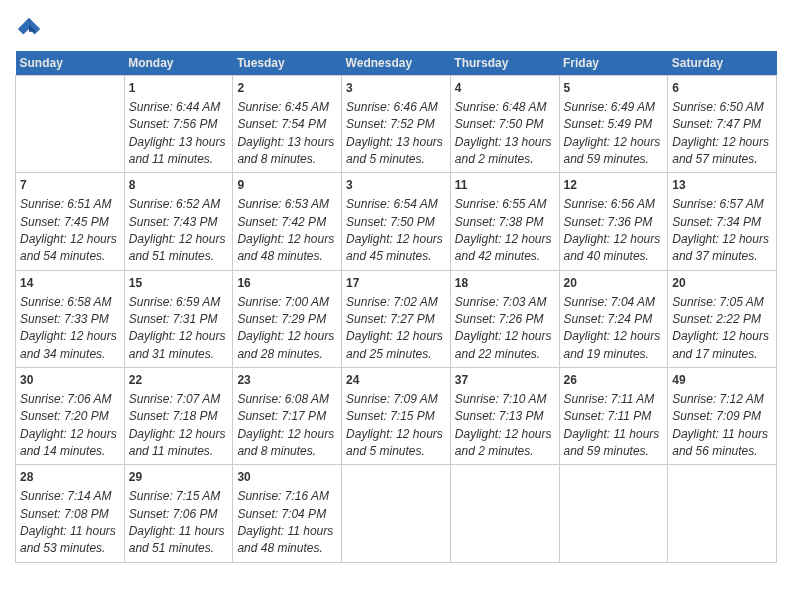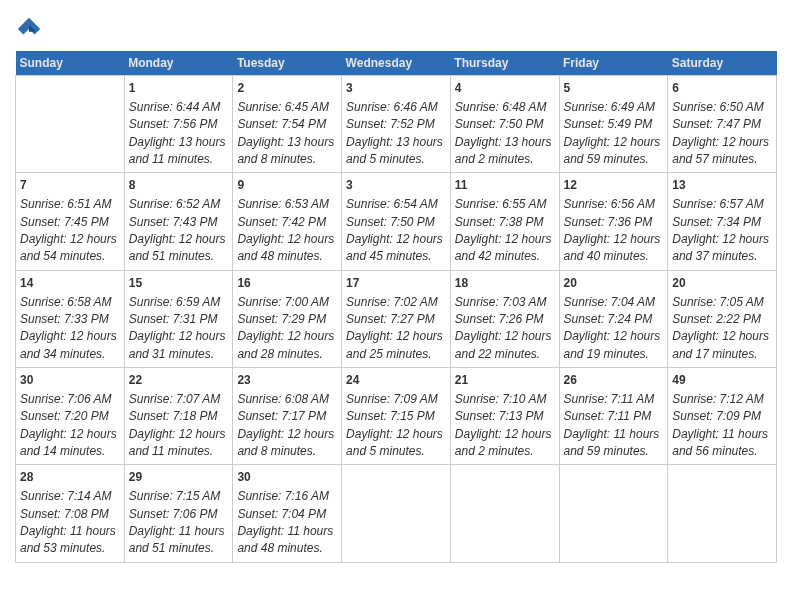--- a/index.html
+++ b/index.html
@@ -272,21 +272,21 @@
 Sunset: 7:17 PM
 Daylight: 12 hours and 8 minutes.</div>
           </td>
           <td>
             <span class="day-num">24</span>
             <div class="day-info">Sunrise: 7:09 AM
 Sunset: 7:15 PM
 Daylight: 12 hours and 5 minutes.</div>
           </td>
           <td>
-            <span class="day-num">21</span>
+            <span class="day-num">37</span>
             <div class="day-info">Sunrise: 7:10 AM
 Sunset: 7:13 PM
 Daylight: 12 hours and 2 minutes.</div>
           </td>
           <td>
             <span class="day-num">26</span>
             <div class="day-info">Sunrise: 7:11 AM
 Sunset: 7:11 PM
 Daylight: 11 hours and 59 minutes.</div>
           </td>

